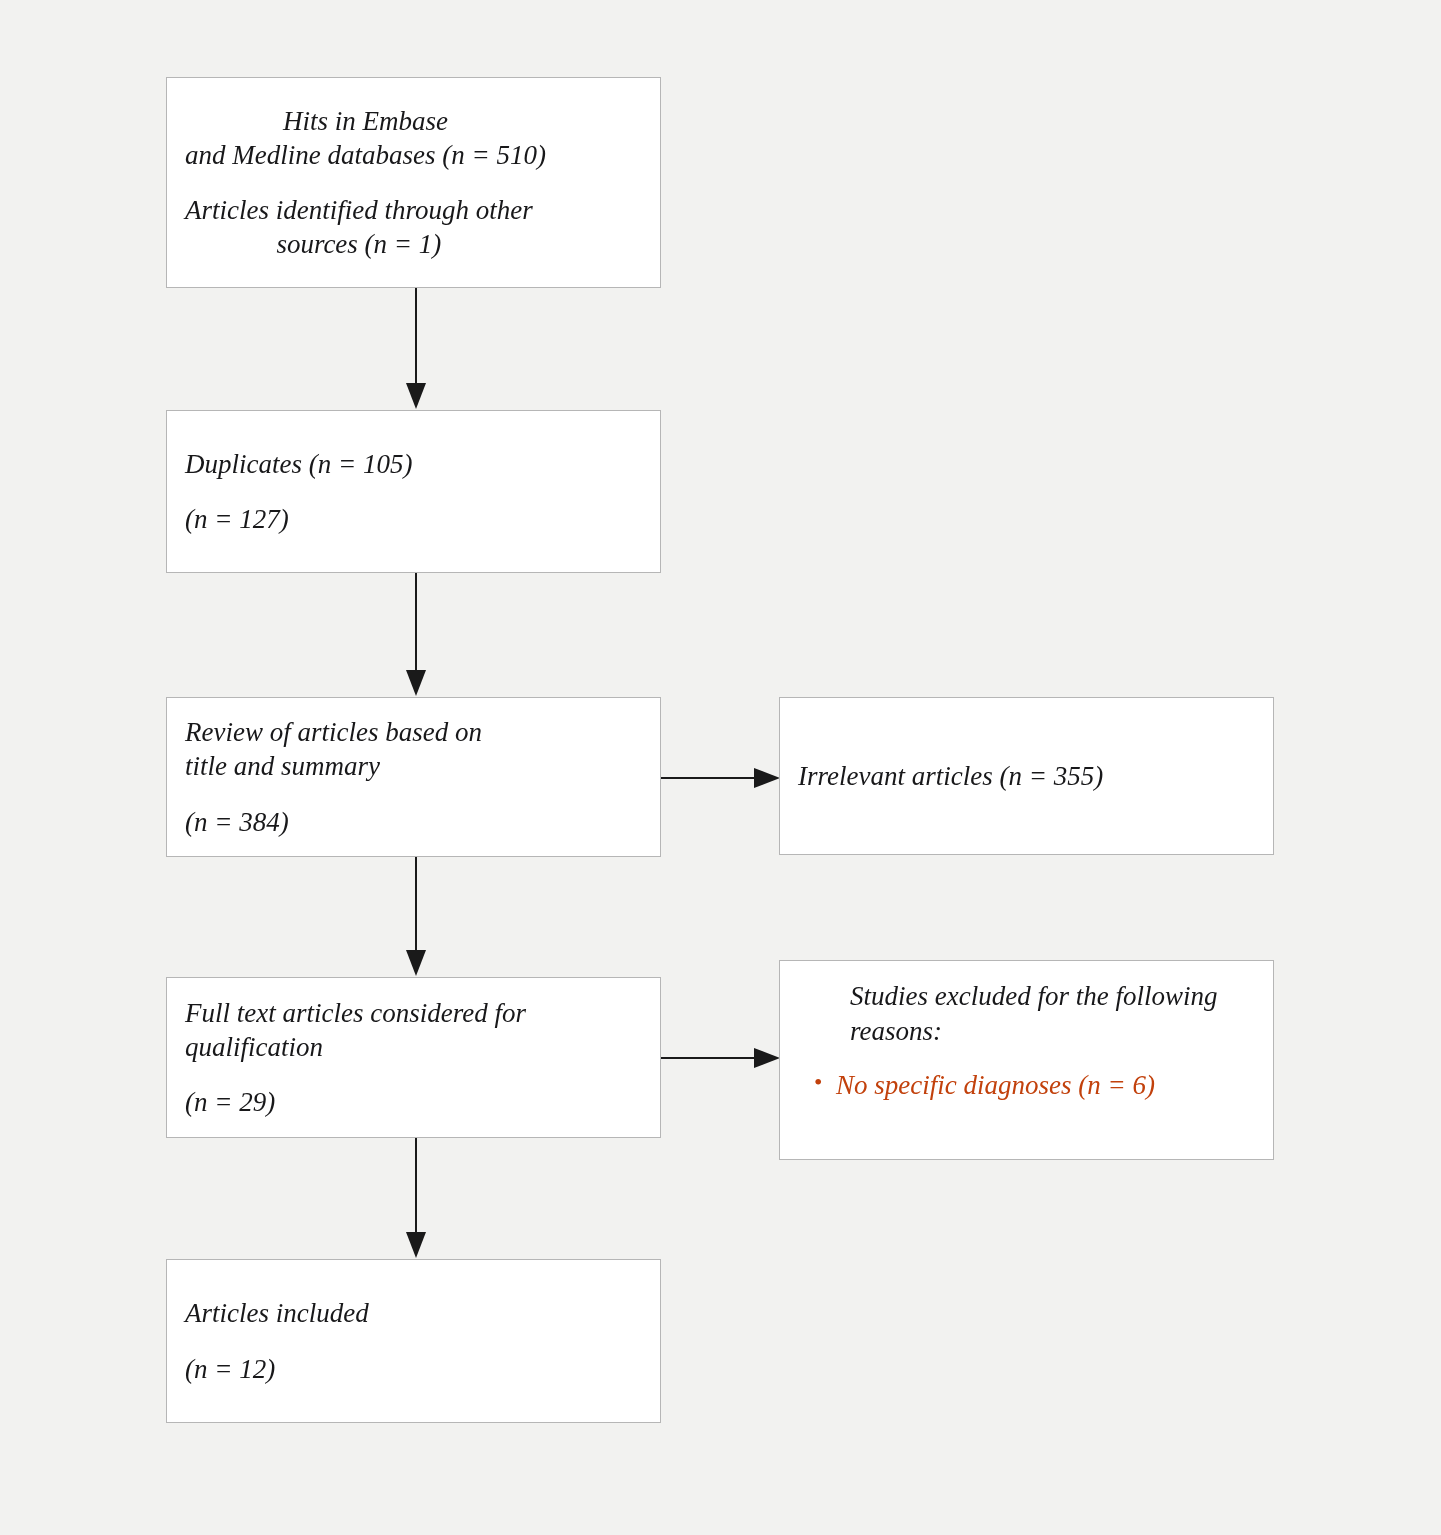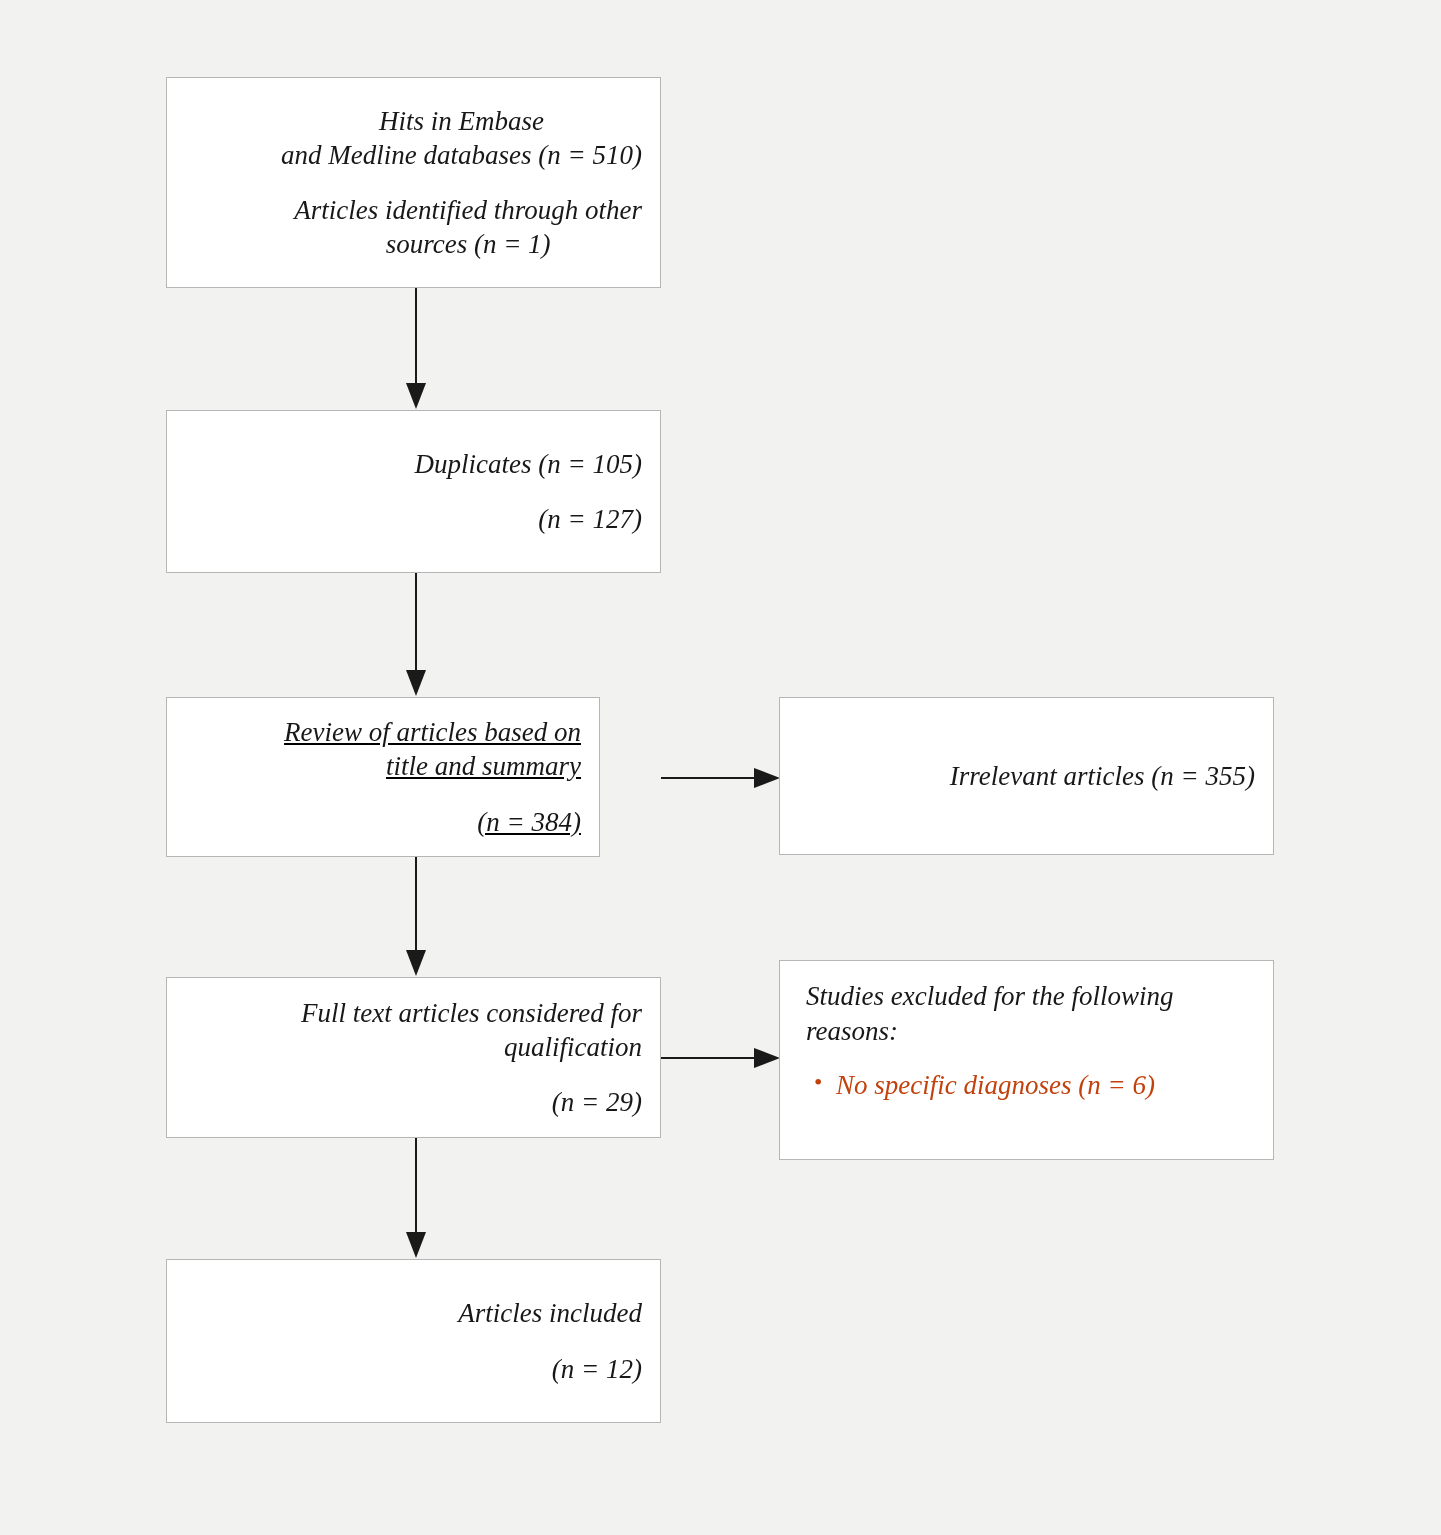--- a/index.html
+++ b/index.html
@@ -18,21 +18,21 @@
     width: 1441px;
     height: 1535px;
   }
   .box {
     position: absolute;
     background: #ffffff;
     border: 1.5px solid #b6b6b6;
     box-sizing: border-box;
     display: flex;
     flex-direction: column;
-    align-items: flex-end;
+    align-items: flex-start;
     justify-content: center;
     padding: 0 18px;
   }
   .box.left-align {
     align-items: flex-start;
     justify-content: flex-start;
     padding: 18px 20px 18px 26px;
   }
   .line {
     font-style: italic;
@@ -52,20 +52,21 @@
   .n-line {
     margin-top: 21px;
   }
   .excl-head {
     font-style: italic;
     font-size: 27px;
     line-height: 1.3;
     color: #18181a;
     text-align: left;
     max-width: 420px;
+    margin-left: 44px;
   }
   .bullets {
     list-style: none;
     margin: 6px 0 0 0;
     padding: 0;
   }
   .bullets li {
     font-style: italic;
     font-size: 27px;
     line-height: 1.28;
@@ -119,21 +120,21 @@
     <span class="line n-line">(n = 127)</span>
   </div>
 
   <div class="arrow" style="left:405px; top:573px; width:22px; height:124px;">
     <svg width="22" height="124" viewBox="0 0 22 124">
       <line x1="11" y1="0" x2="11" y2="100" stroke="#1a1a1a" stroke-width="2"></line>
       <polygon points="11,123 1,97 21,97" fill="#1a1a1a"></polygon>
     </svg>
   </div>
 
-  <div class="box" style="left:166px; top:697px; width:434px; height:160px;text-decoration:underline;">
+  <div class="box" style="left:166px; top:697px; width:495px; height:160px;">
     <span class="line">Review of articles based on</span>
     <span class="line">title and summary</span>
     <span class="line n-line">(n = 384)</span>
   </div>
 
   <div class="arrow" style="left:661px; top:767px; width:120px; height:22px;">
     <svg width="120" height="22" viewBox="0 0 120 22">
       <line x1="0" y1="11" x2="96" y2="11" stroke="#1a1a1a" stroke-width="2"></line>
       <polygon points="119,11 93,1 93,21" fill="#1a1a1a"></polygon>
     </svg>

